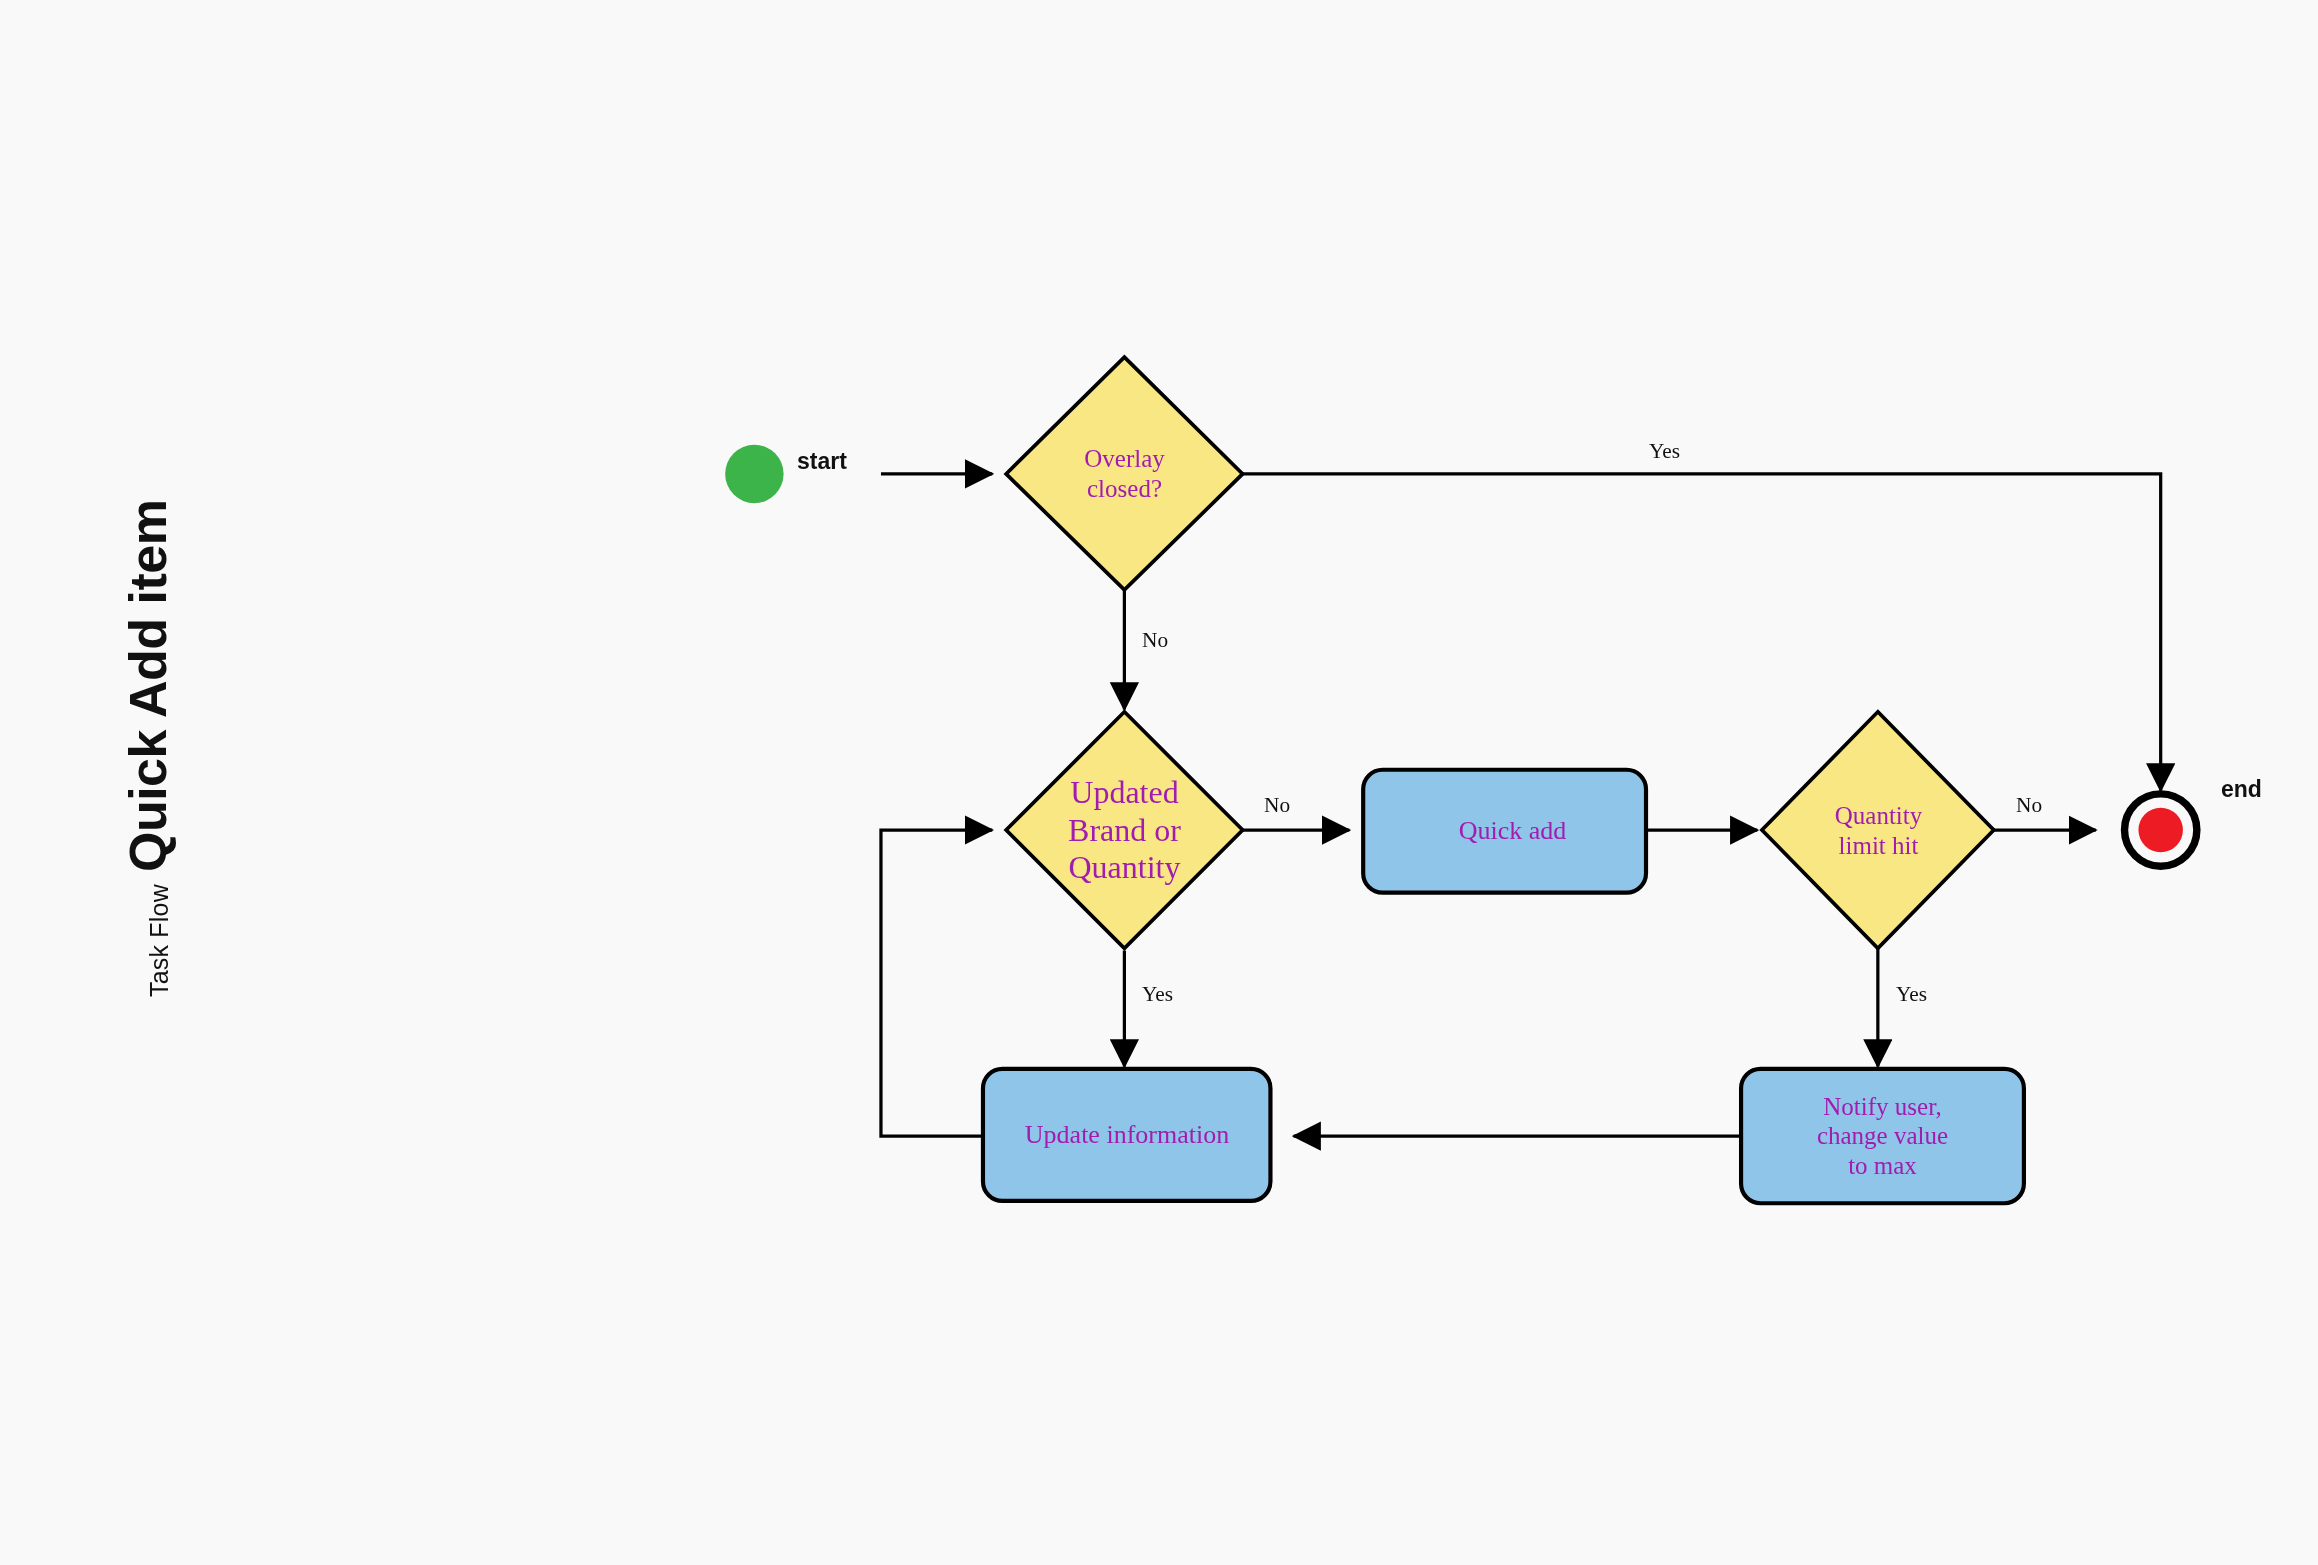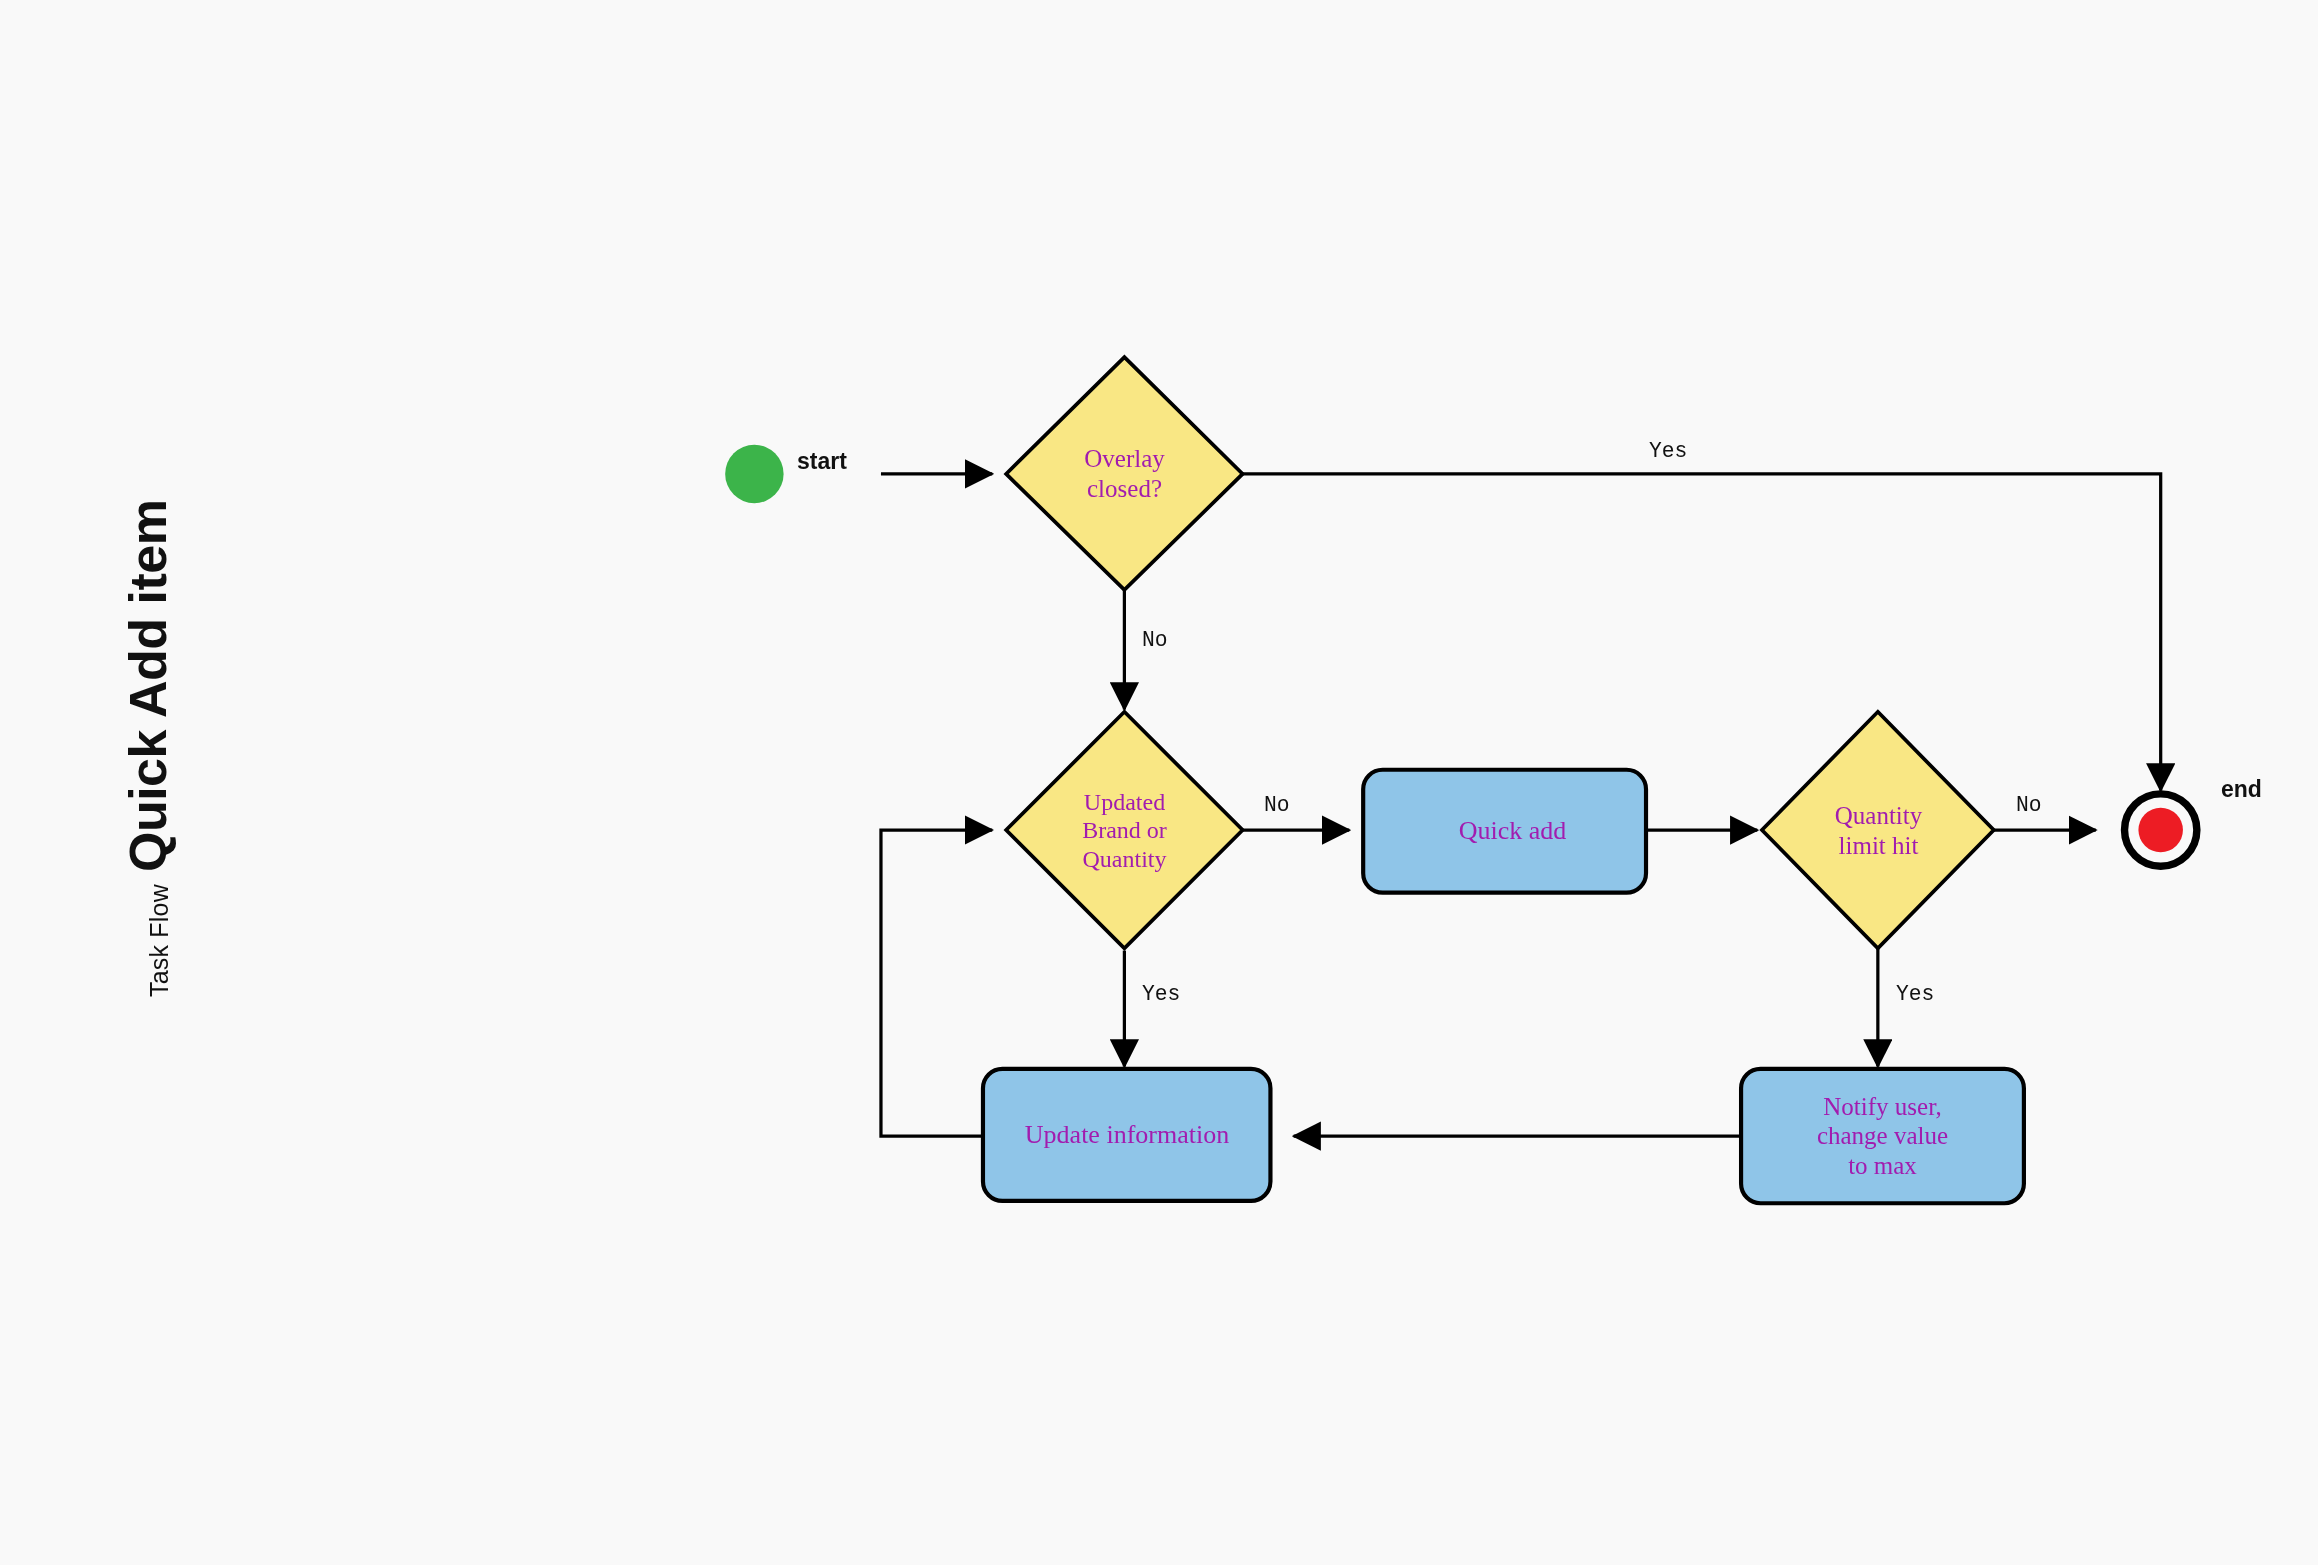--- a/index.html
+++ b/index.html
@@ -28,21 +28,21 @@
     justify-content: center;
     text-align: center;
     font-family: "Liberation Serif", serif;
     color: #a21caf;
     line-height: 1.18;
     white-space: pre-line;
     pointer-events: none;
   }
   .edge-label {
     position: absolute;
-    font-family: Liberation Mono, monospace;
+    font-family: Liberation Serif, serif;
     font-size: 21.3px;
     color: #111111;
     white-space: nowrap;
   }
   .terminal-label {
     position: absolute;
     font-family: "Liberation Sans", sans-serif;
     font-weight: bold;
     font-size: 23px;
     color: #111111;
@@ -144,21 +144,21 @@
       <circle cx="4660" cy="1790" r="48" fill="#ed1c24"></circle>
     </g>
   </svg>
 
   <div class="terminal-label" style="left:797px; top:448px;">start</div>
   <div class="terminal-label" style="left:2221px; top:776px;">end</div>
 
   <div class="node-label" style="left:1013px; top:404px; width:223px; height:139px; font-size:25px;">Overlay
 closed?</div>
 
-  <div class="node-label" style="left:1013px; top:761px; width:223px; height:139px; font-size:24px;">Updated
+  <div class="node-label" style="left:1013px; top:761px; width:223px; height:139px; font-size:32px;">Updated
 Brand or
 Quantity</div>
 
   <div class="node-label" style="left:1363px; top:770px; width:283px; height:123px; font-size:26px;margin-left:8px;">Quick add</div>
 
   <div class="node-label" style="left:1767px; top:761px; width:223px; height:139px; font-size:25px;">Quantity
 limit hit</div>
 
   <div class="node-label" style="left:983px; top:1069px; width:288px; height:132px; font-size:26px;">Update information</div>
 

